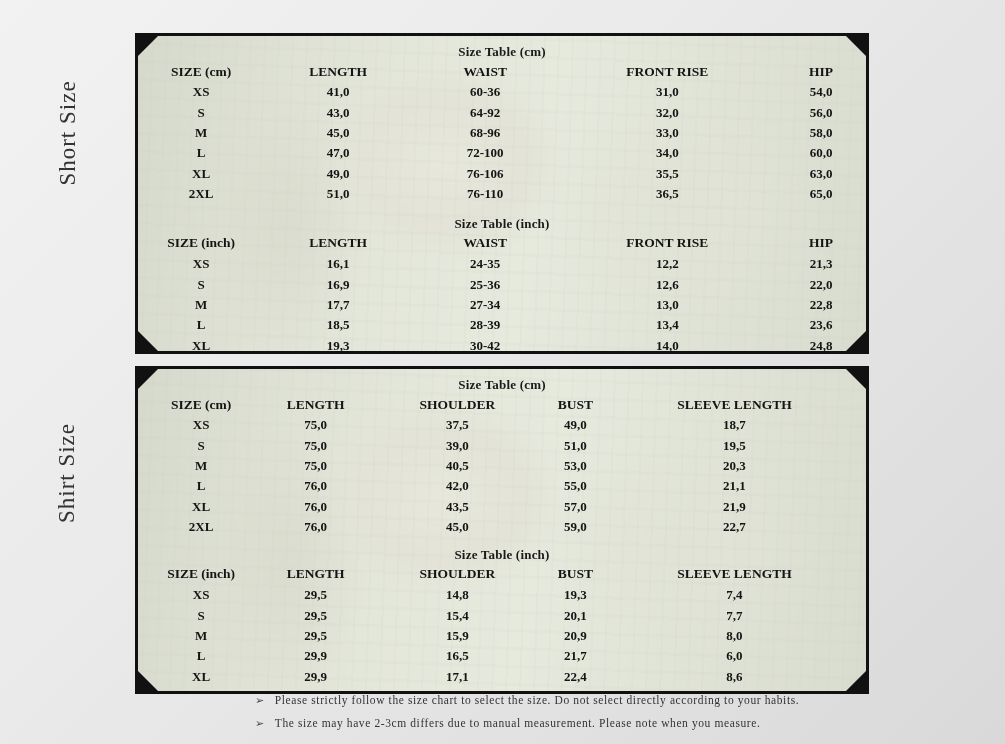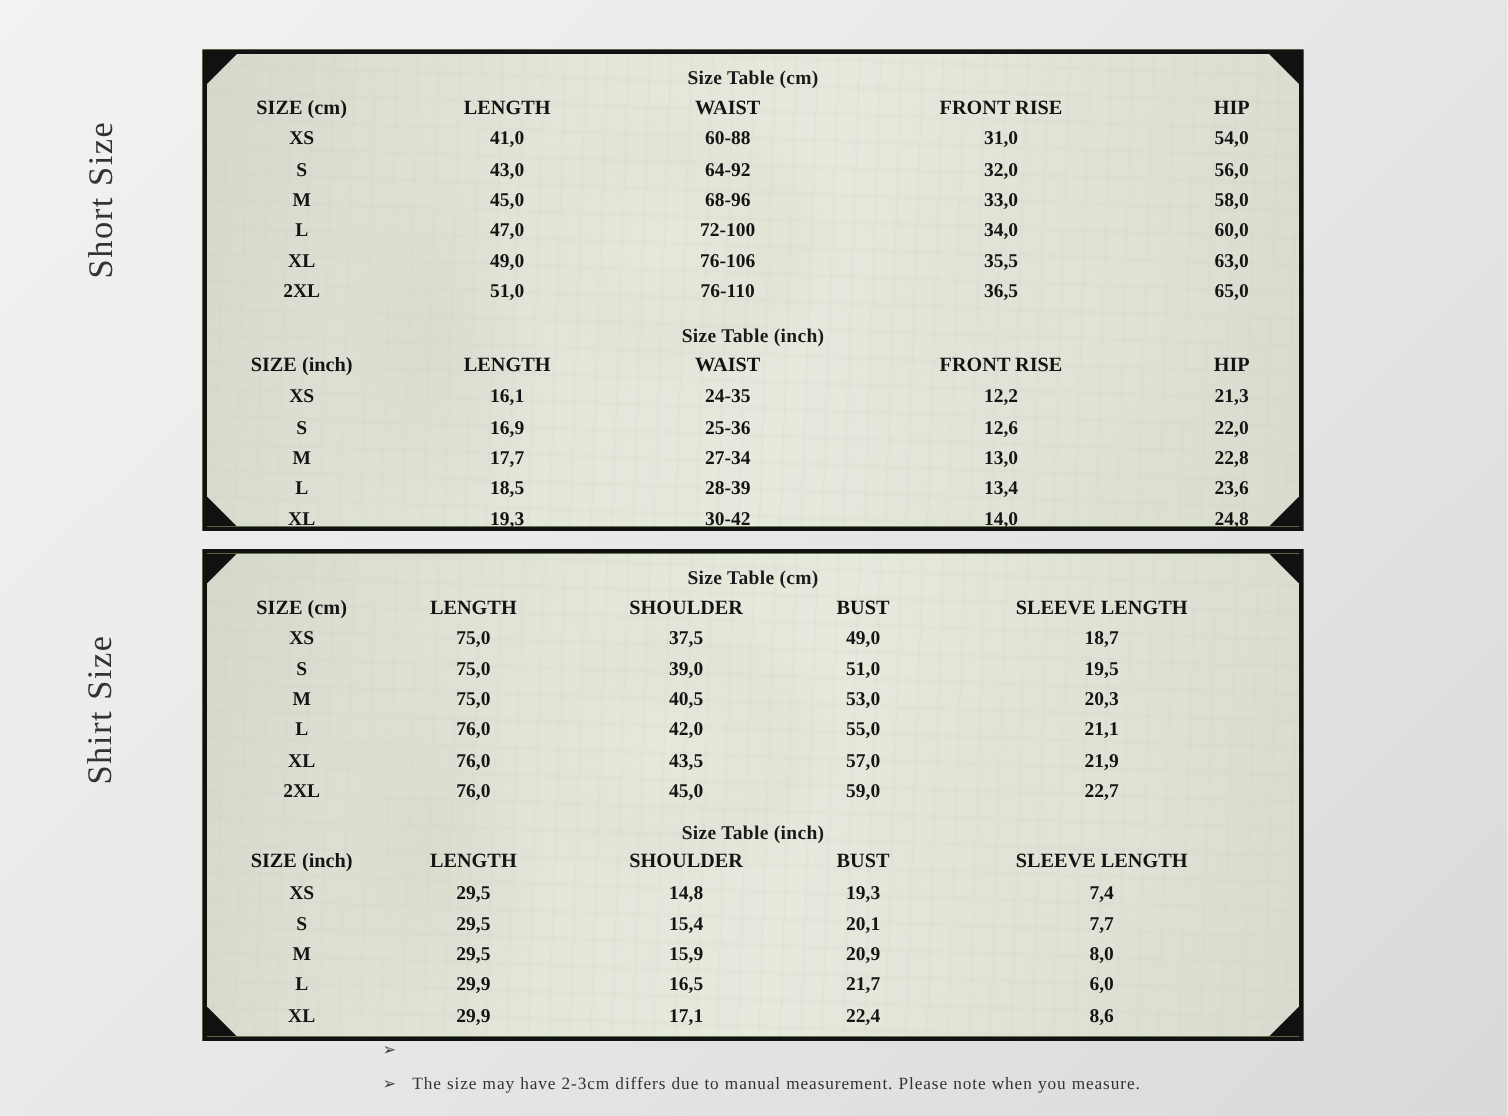--- a/index.html
+++ b/index.html
@@ -196,21 +196,21 @@
             <th>LENGTH</th>
             <th>WAIST</th>
             <th>FRONT RISE</th>
             <th>HIP</th>
           </tr>
         </thead>
         <tbody>
           <tr>
             <td class="sizecol">XS</td>
             <td>41,0</td>
-            <td>60-88</td>
+            <td>60-36</td>
             <td>31,0</td>
             <td>54,0</td>
           </tr>
           <tr>
             <td class="sizecol">S</td>
             <td>43,0</td>
             <td>64-92</td>
             <td>32,0</td>
             <td>56,0</td>
           </tr>
@@ -422,20 +422,21 @@
           </tr>
         </tbody>
       </table>
 
     </div>
   </div>
 
   <div class="notes">
     <div class="note-line">
       <span class="note-bullet">➢</span>
+      <span>Please strictly follow the size chart to select the size. Do not select directly according to your habits.</span>
     </div>
     <div class="note-line">
       <span class="note-bullet">➢</span>
       <span>The size may have 2-3cm differs due to manual measurement. Please note when you measure.</span>
     </div>
   </div>
 
 </div>
 
 </body></html>

